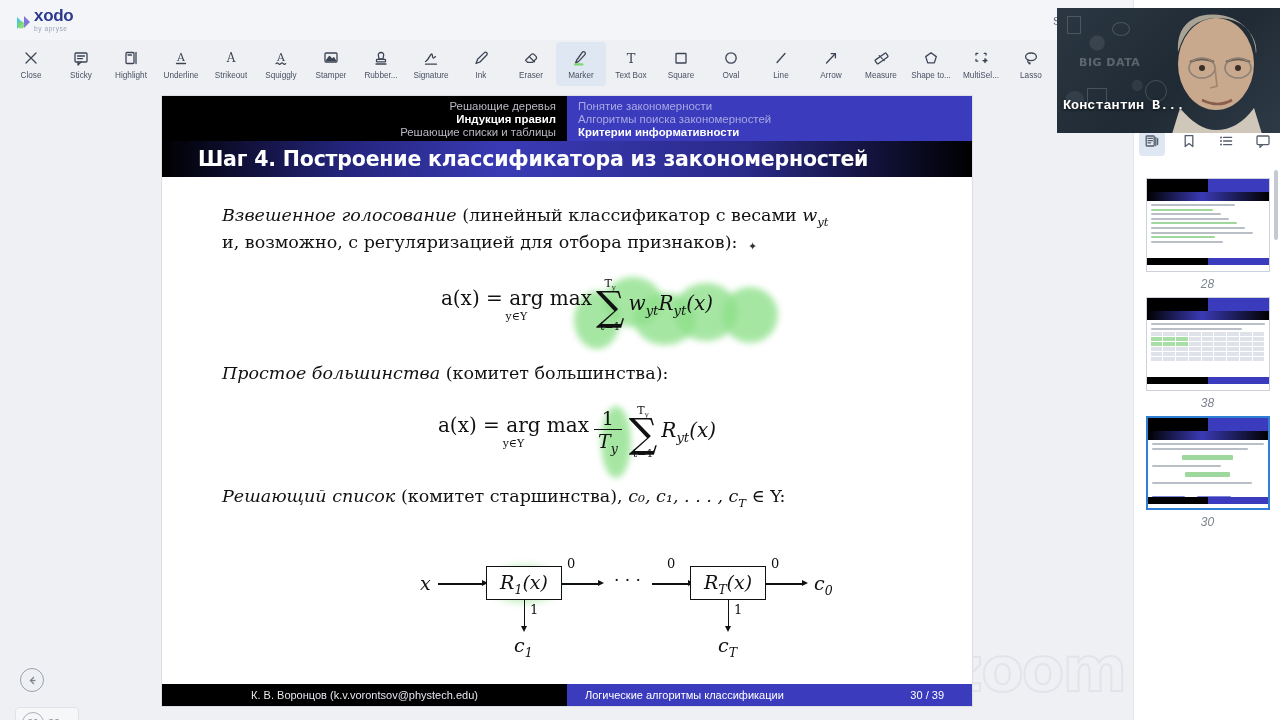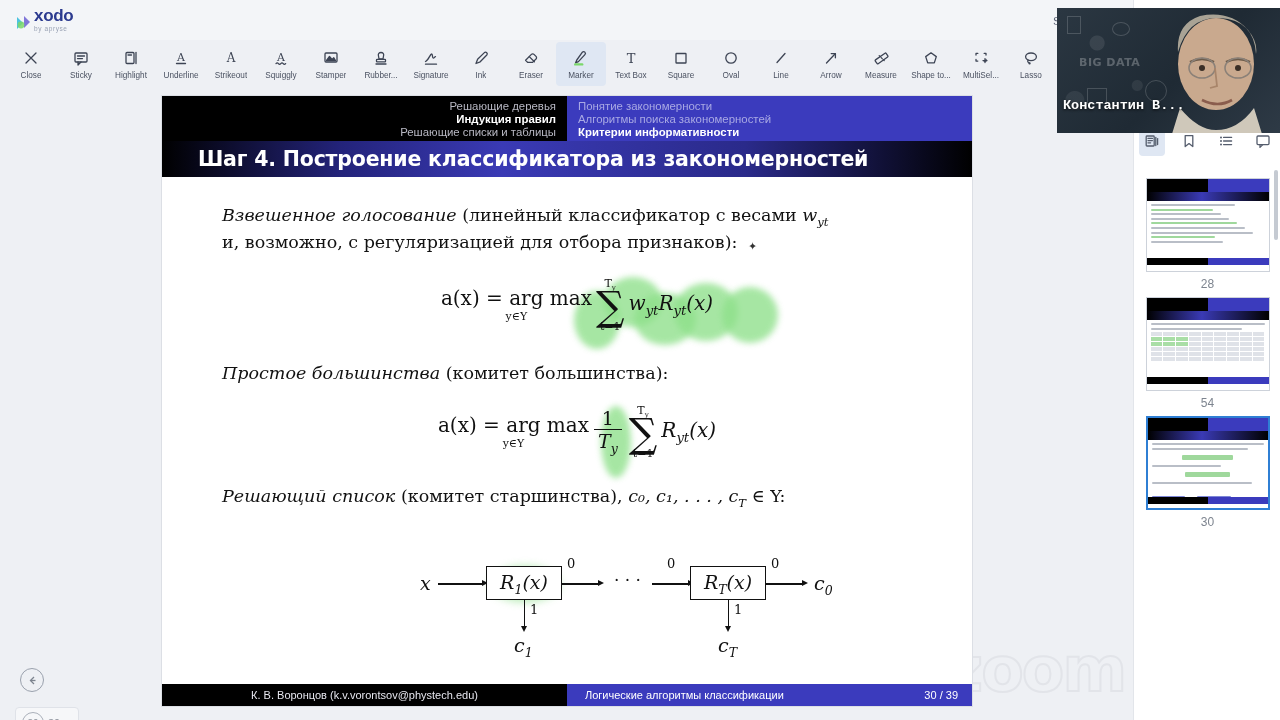--- a/index.html
+++ b/index.html
@@ -126,21 +126,21 @@
     position: absolute; left: 0; bottom: 0; width: 810px; height: 22px;
     display: flex; font-size: 11px;
   }
   .foot-left {
     width: 50%; background: #000; color: #e6e6ee;
     display: flex; align-items: center; justify-content: center;
   }
   .foot-right {
     width: 50%; background: #3b3bbd; color: #ffffff;
     display: flex; align-items: center; justify-content: space-between;
-    padding: 0 14px 0 18px;
+    padding: 0 28px 0 18px;
   }
 
   
   .blob {
     position: absolute; background: #8ee08a; border-radius: 50%;
     filter: blur(3px); opacity: .78; z-index: 0;
   }
   .fx { position: relative; z-index: 2; }
 
   
@@ -170,21 +170,21 @@
   }
   .arrow-down {
     position: absolute; width: 0; height: 0;
     border-top: 6px solid #111; border-left: 3.5px solid transparent;
     border-right: 3.5px solid transparent; z-index: 1;
   }
 
   
   .rpanel {
     position: absolute; right: 0; top: 0; width: 147px; height: 720px;
-    background: #ffffff; border-left: 1px solid #e2e5ea;
+    background: #ffffff; border-left: 1px solid #e2e5ea; font-style: italic;
   }
   .rpanel-tabs {
     position: absolute; top: 126px; left: 0; width: 147px; height: 34px;
     display: flex; align-items: center; justify-content: space-around;
   }
   .rtab {
     width: 26px; height: 26px; border-radius: 4px;
     display: flex; align-items: center; justify-content: center; color: #555d6d;
   }
   .rtab.active { background: #dfe7f3; }
@@ -727,21 +727,21 @@
                 <span class="t-cell"></span>
                 <span class="t-cell"></span>
                 <span class="t-cell"></span>
               </div>
               <div class="t-foot">
                 <div class="t-foot-l"></div>
                 <div class="t-foot-r"></div>
               </div>
             </div>
           </div>
-          <span class="thumb-num">54</span>
+          <span class="thumb-num">38</span>
         </div>
         <div class="thumb-wrap">
           <div class="thumb current">
             <div class="t-nav">
               <div class="t-nav-l"></div>
               <div class="t-nav-r"></div>
             </div>
             <div class="t-title"></div>
             <div class="t-body"><div class="t-line"></div><div class="t-line" style="width:86%"></div><div class="t-line g" style="width:46%;margin:5px auto;height:5px"></div><div class="t-line" style="width:62%"></div><div class="t-line g" style="width:40%;margin:5px auto;height:5px"></div><div class="t-line" style="width:90%"></div><div class="t-line b" style="width:30%;display:inline-block;margin-right:12px"></div><div class="t-line b" style="width:30%;display:inline-block"></div><div class="t-foot">
                 <div class="t-foot-l"></div>

